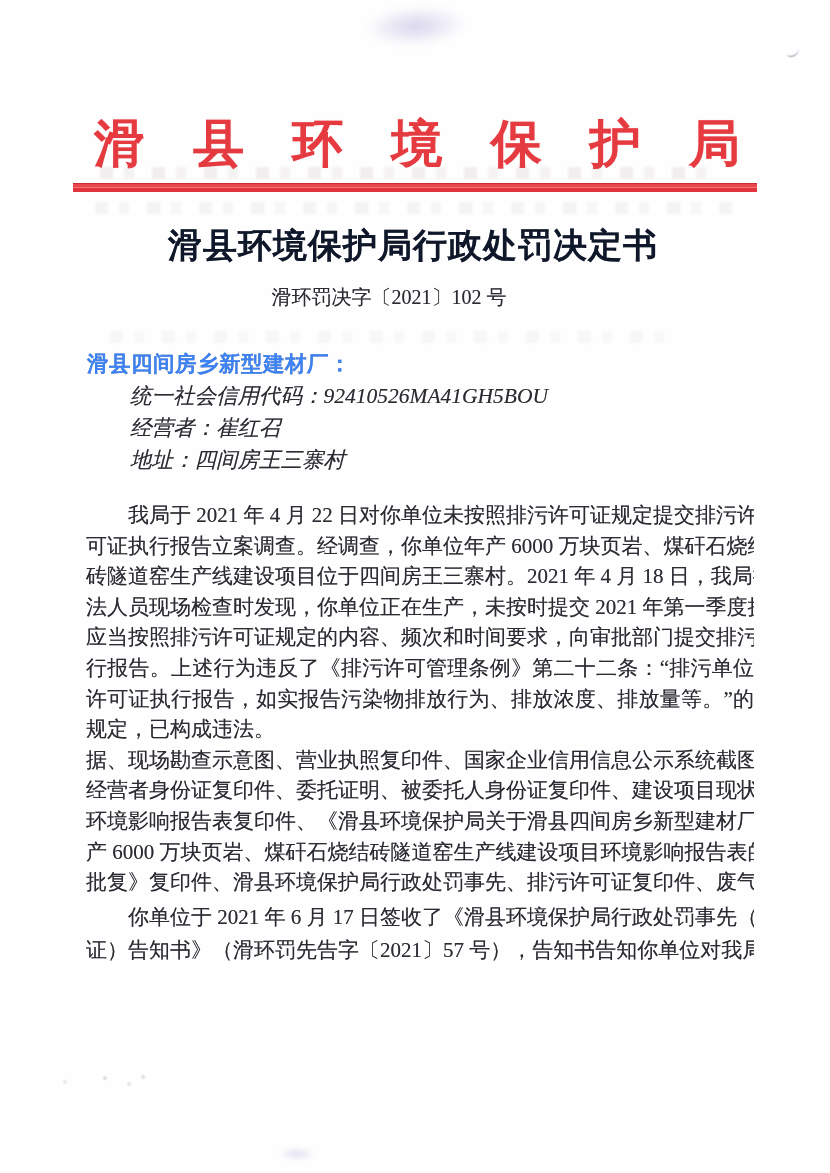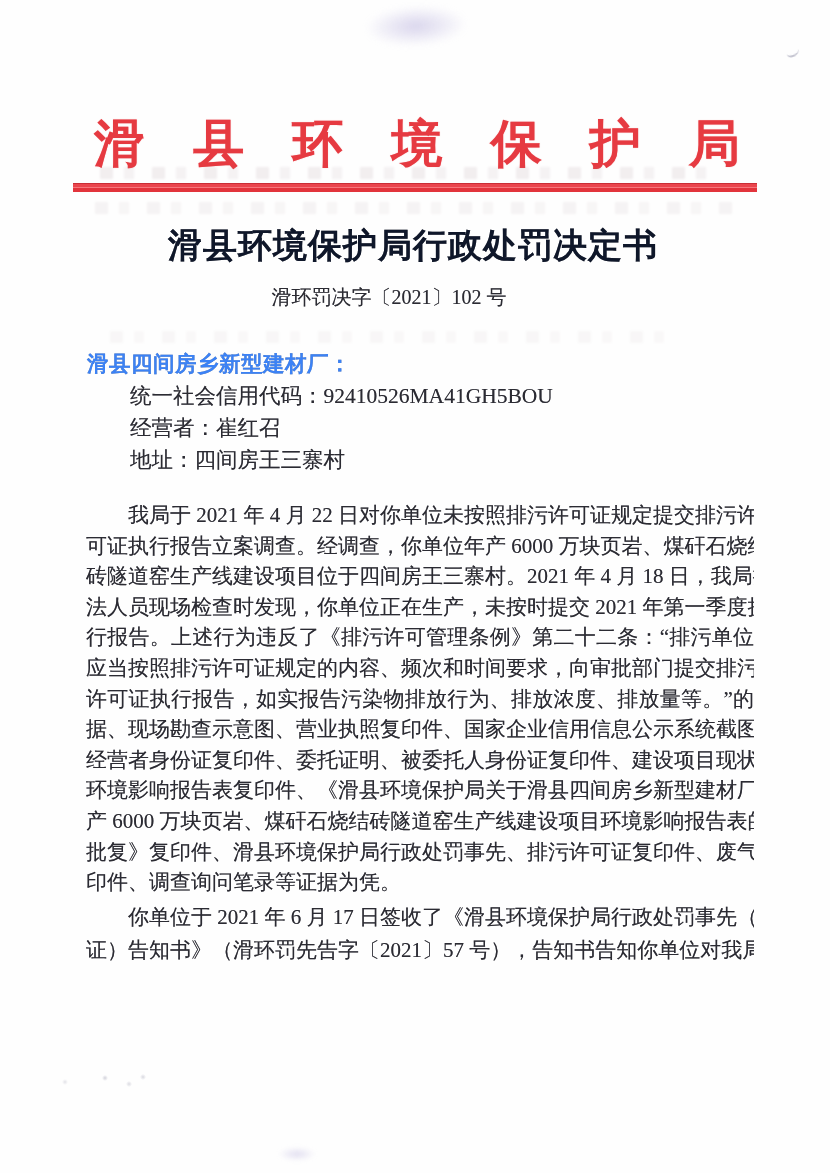--- a/index.html
+++ b/index.html
@@ -80,21 +80,21 @@
     text-shadow: 0 0 0.4px rgba(43,43,51,0.5);
   }
 
   
   .recipient {
     position: absolute; left: 87px; top: 348px; width: 672px;
     font-size: 21.5px; line-height: 32px;
     text-shadow: 0 0 0.4px rgba(43,43,51,0.5);
   }
   .recipient-name { font-weight: bold; color: #3b82f6; letter-spacing: 0.5px; }
-  .recipient-detail { text-indent: 43px; }
+  .recipient-detail { text-indent: 43px; font-style: italic; }
 
   
   .doc-body {
     position: absolute; left: 86px; top: 500px; width: 668px;
     font-size: 21px;
     text-shadow: 0 0 0.45px rgba(43,43,51,0.55);
   }
   .para { margin: 0; }
   .line {
     height: 30.6px; line-height: 30.6px;
@@ -139,31 +139,31 @@
     <div class="recipient-detail">经营者：崔红召</div>
     <div class="recipient-detail">地址：四间房王三寨村</div>
   </div>
 
   <div class="doc-body">
       <div class="para para-1">
         <div class="line first-line">我局于 2021 年 4 月 22 日对你单位未按照排污许可证规定提交排污许</div>
         <div class="line">可证执行报告立案调查。经调查，你单位年产 6000 万块页岩、煤矸石烧结</div>
         <div class="line">砖隧道窑生产线建设项目位于四间房王三寨村。2021 年 4 月 18 日，我局执</div>
         <div class="line">法人员现场检查时发现，你单位正在生产，未按时提交 2021 年第一季度执</div>
+        <div class="line">应当按照排污许可证规定的内容、频次和时间要求，向审批部门提交排污</div>
         <div class="line">行报告。上述行为违反了《排污许可管理条例》第二十二条：“排污单位</div>
-        <div class="line">应当按照排污许可证规定的内容、频次和时间要求，向审批部门提交排污</div>
         <div class="line">许可证执行报告，如实报告污染物排放行为、排放浓度、排放量等。”的</div>
+        <div class="line last-line">规定，已构成违法。</div>
       </div>
       <div class="para para-2">
         <div class="line">据、现场勘查示意图、营业执照复印件、国家企业信用信息公示系统截图、</div>
         <div class="line">经营者身份证复印件、委托证明、被委托人身份证复印件、建设项目现状</div>
         <div class="line">环境影响报告表复印件、《滑县环境保护局关于滑县四间房乡新型建材厂年</div>
         <div class="line">产 6000 万块页岩、煤矸石烧结砖隧道窑生产线建设项目环境影响报告表的</div>
         <div class="line">批复》复印件、滑县环境保护局行政处罚事先、排污许可证复印件、废气</div>
-        <div class="line last-line">印件、调查询问笔录等证据为凭。</div>
       </div>
       <div class="para para-3">
         <div class="line first-line">你单位于 2021 年 6 月 17 日签收了《滑县环境保护局行政处罚事先（听</div>
         <div class="line last-line">证）告知书》（滑环罚先告字〔2021〕57 号），告知书告知你单位对我局拟</div>
       </div>
     </div>
 
   <div class="speckles"></div>
   <div class="smudge-bottom"></div>
 

